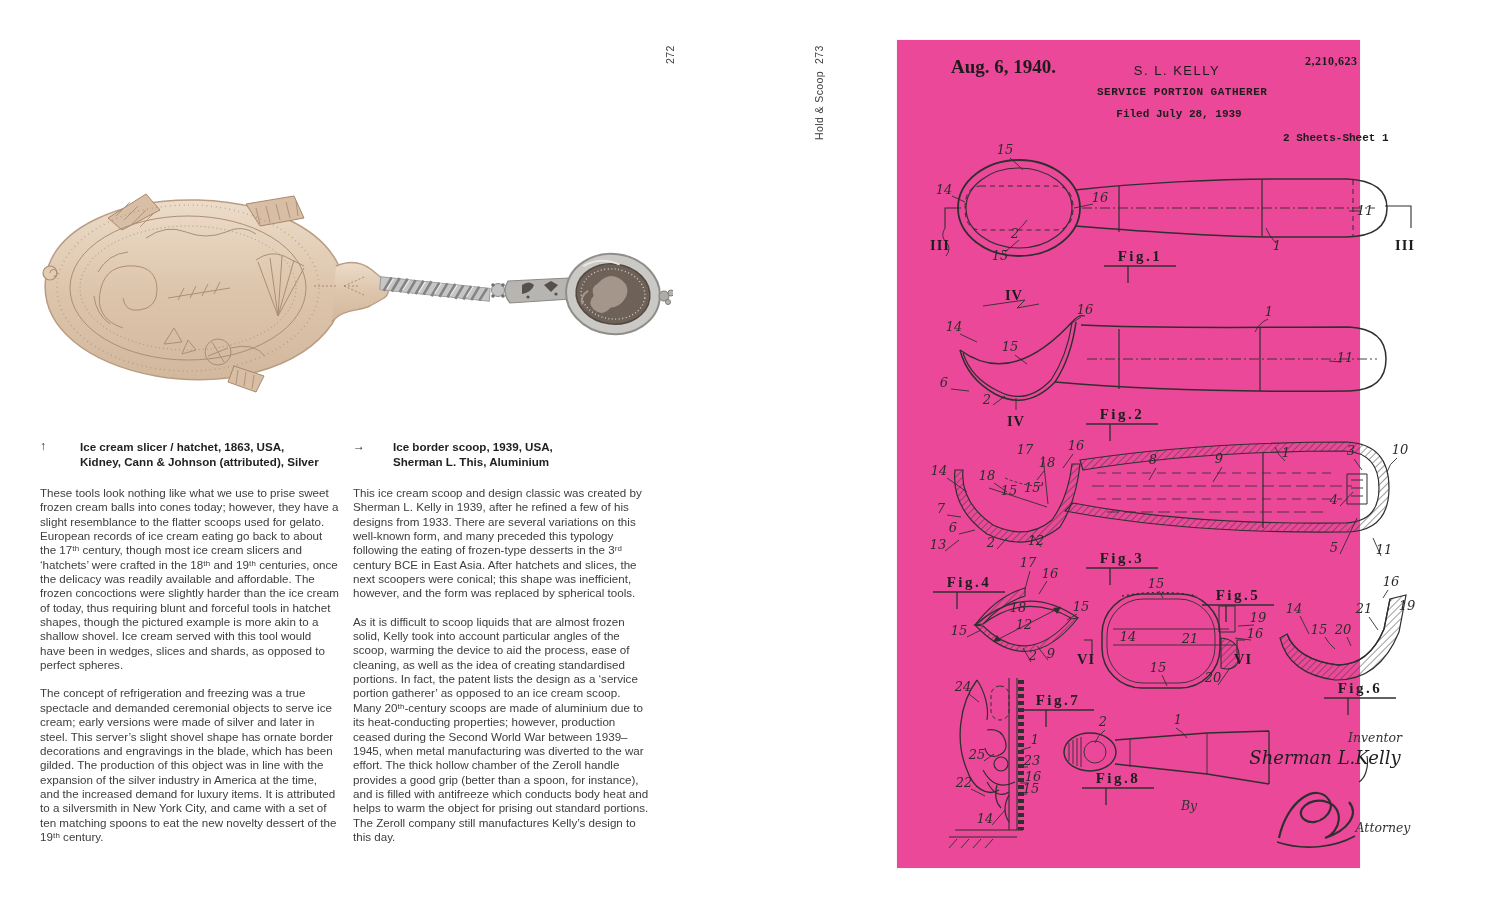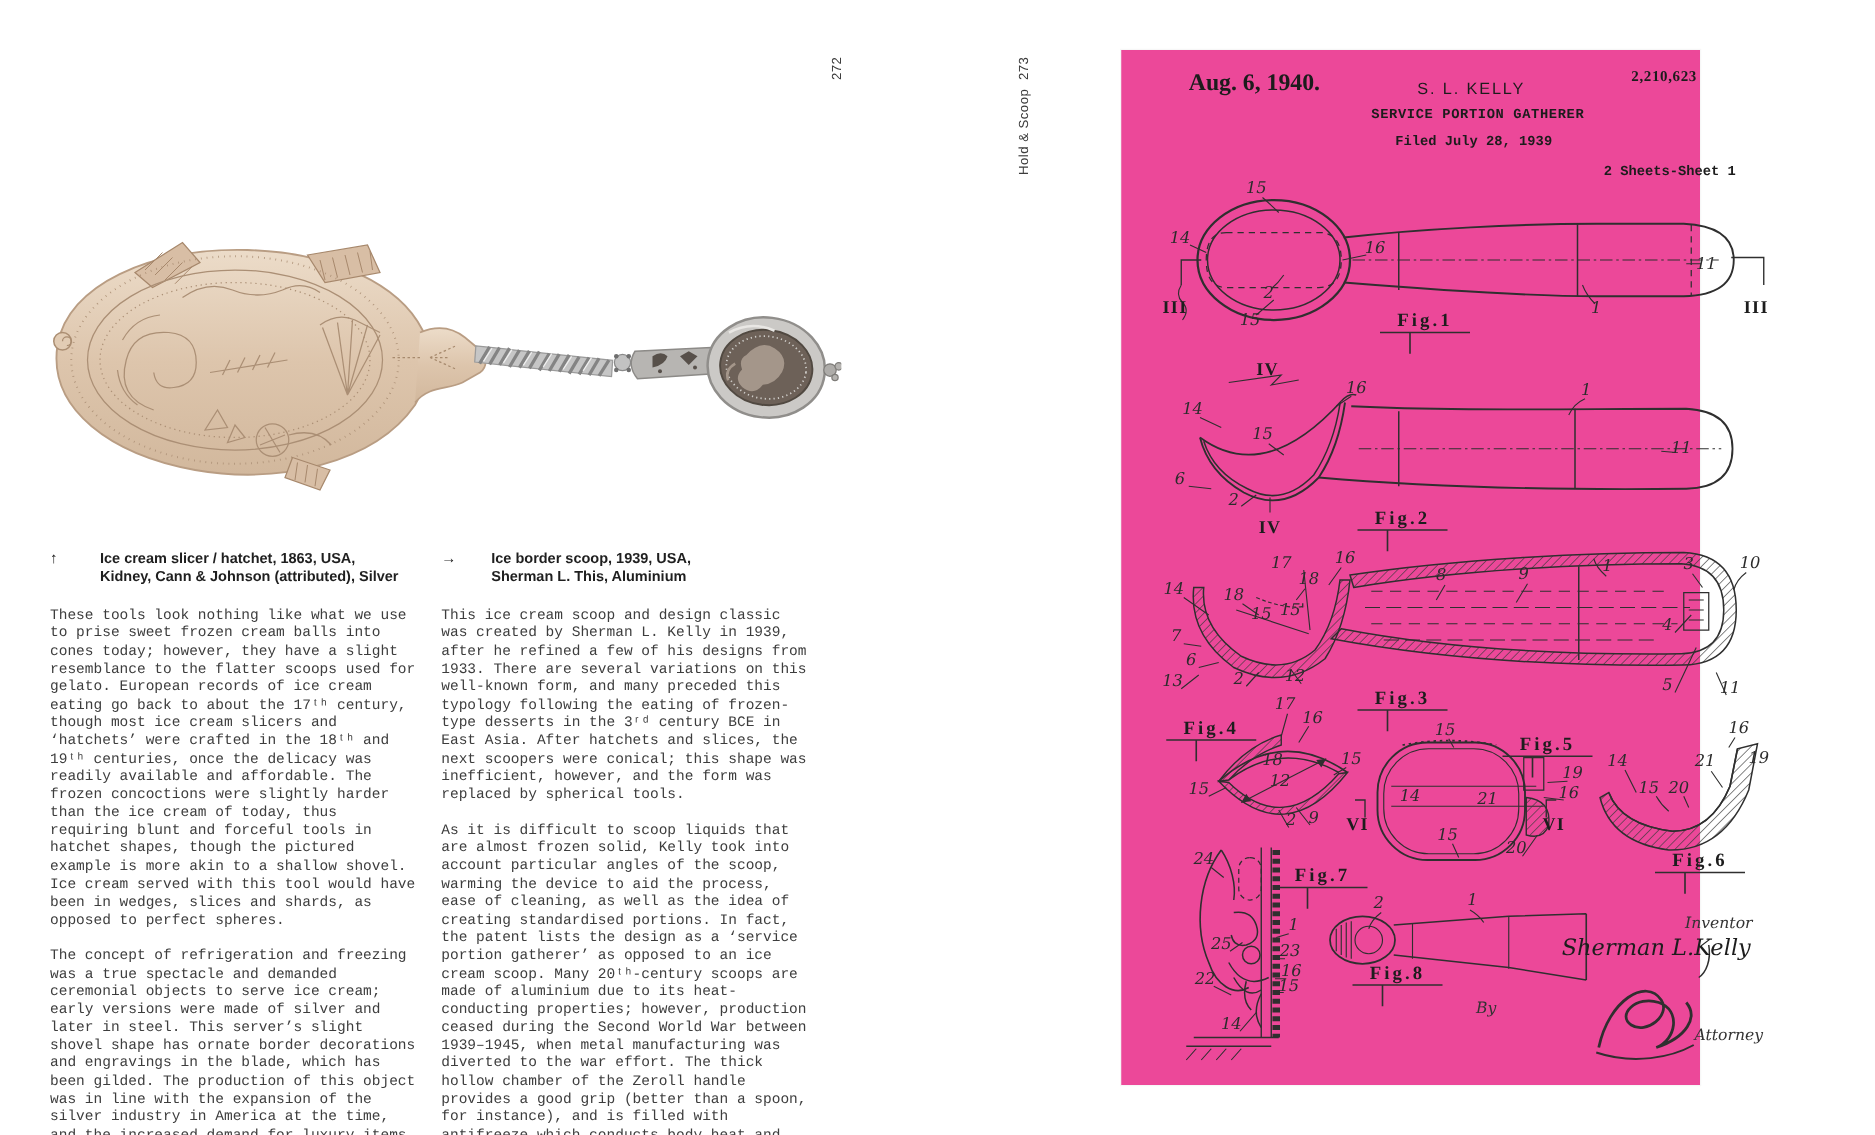--- a/index.html
+++ b/index.html
@@ -4,21 +4,21 @@
 <style>
   html,body{margin:0;padding:0;}
   body{width:1500px;height:908px;background:#ffffff;position:relative;overflow:hidden;
        font-family:"Liberation Sans","DejaVu Sans",sans-serif;color:#3d3d3d;}
   .vtext{position:absolute;writing-mode:vertical-rl;transform:rotate(180deg);
          font-size:10.5px;letter-spacing:.4px;color:#3c3c3c;white-space:nowrap;}
   .caption{position:absolute;font-size:11.6px;line-height:15px;font-weight:bold;color:#1f1f1f;}
   .caption .arr{position:absolute;left:0;top:0;font-weight:normal;font-size:12px;}
   .caption .cap-lines{margin-left:40px;width:280px;}
   .body-col{position:absolute;width:299px;font-size:11.6px;line-height:14.35px;color:#3d3d3d;}
-  .body-col p{margin:0 0 14px 0;font-family:Liberation Mono, monospace;}
+  .body-col p{margin:0 0 14px 0;}
   .photo{position:absolute;left:28px;top:176px;}
   .sheet{position:absolute;left:897px;top:40px;width:463px;height:828px;background:#ec4899;
          box-shadow:0 0 0 1px rgba(0,0,0,0.03);}
   .sheet .ptxt{position:absolute;color:#1c1c1c;white-space:nowrap;}
   .p-serif{font-family:"Liberation Serif","DejaVu Serif",serif;font-weight:bold;}
   .p-mono{font-family:"Liberation Mono","DejaVu Sans Mono",monospace;font-weight:bold;}
   .p-date{left:54px;top:16px;font-size:19px;}
   .p-num{left:408px;top:14px;font-size:12px;letter-spacing:.5px;}
   .p-name{left:225px;top:23px;width:110px;text-align:center;font-size:13px;letter-spacing:1.5px;color:#222;}
   .p-title{left:200px;top:46px;width:170px;text-align:left;font-size:11px;letter-spacing:.5px;}

